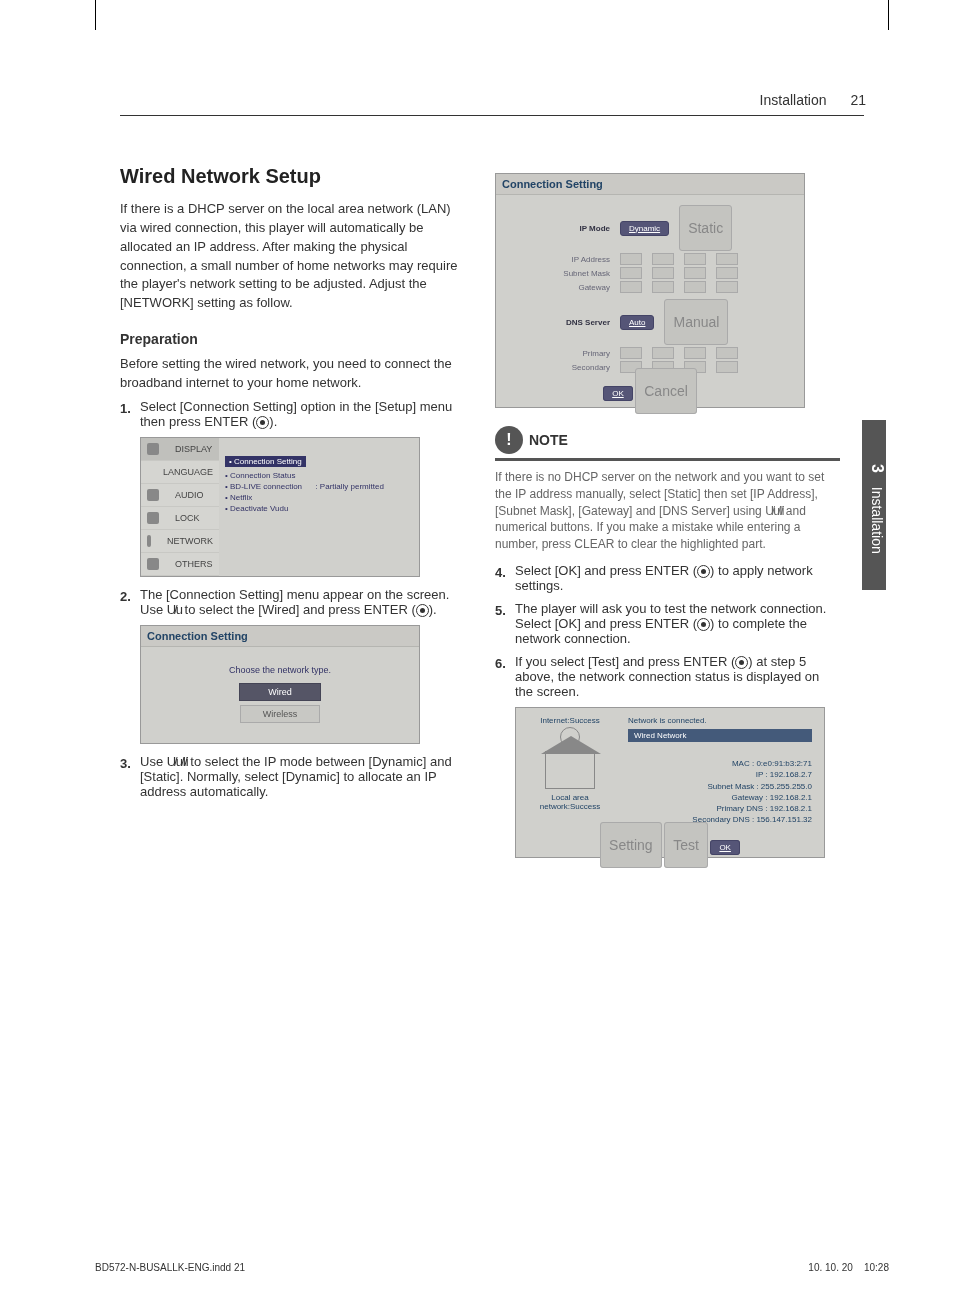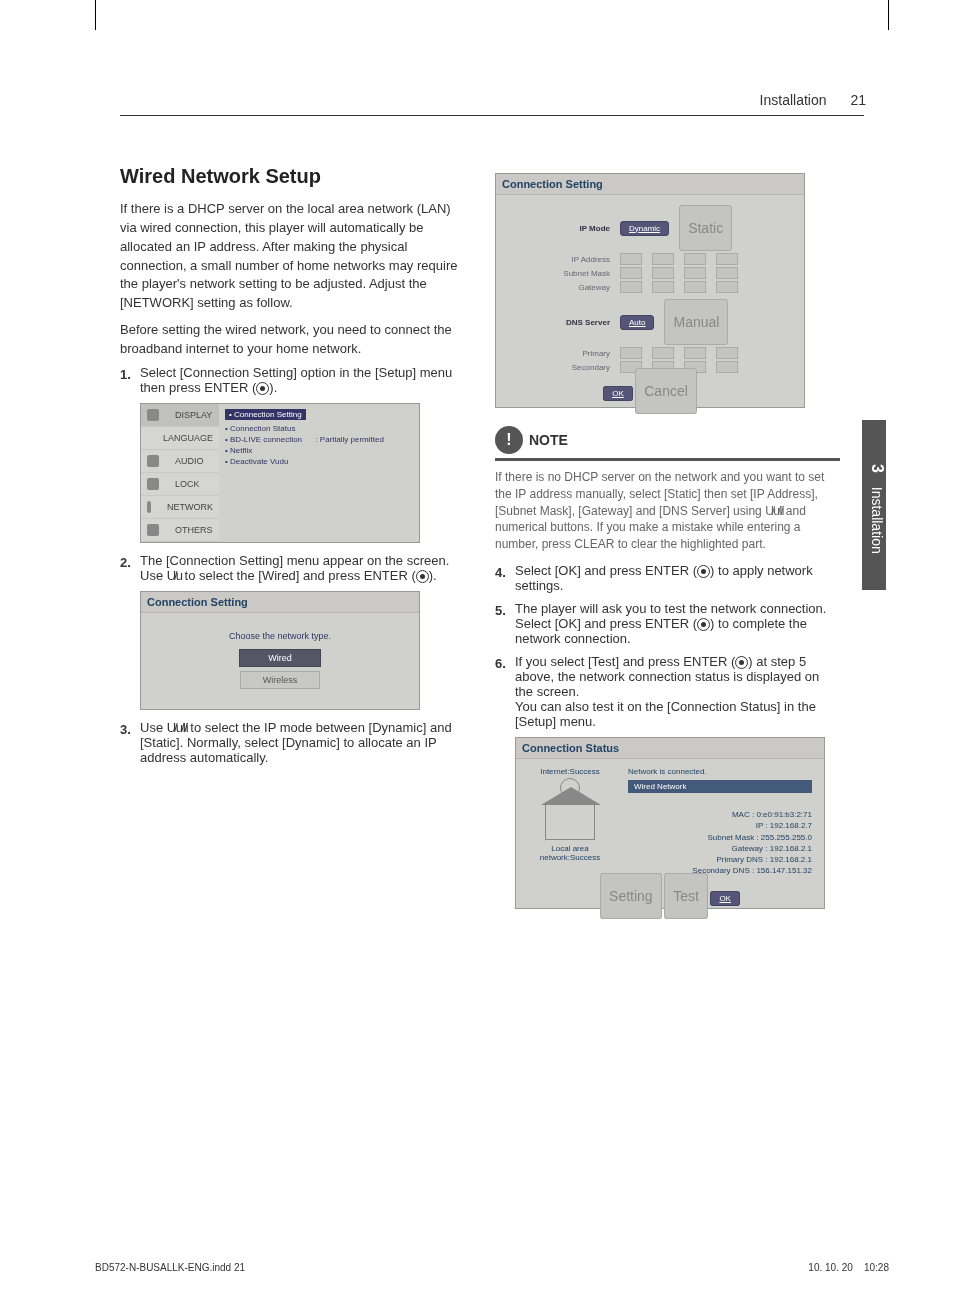--- a/index.html
+++ b/index.html
@@ -114,21 +114,21 @@
       font-weight: bold;
       color: #224466;
       font-size: 11px;
       border-bottom: 1px solid #b5b5b1;
     }
     .setup-menu { display:flex; }
     .setup-left { width:78px; background:#d5d5d1; }
     .setup-left-item { padding:5px 6px; display:flex; align-items:center; gap:16px; border-bottom:1px solid #c8c8c4; font-size:9px;}
     .setup-left-item.sel { background:#c0c0bc; }
     .mini-icon{width:12px;height:12px;background:#888;border-radius:2px;display:inline-block;}
-    .setup-right{flex:1; padding:3px 6px; font-size:8px; color:#336;}
+    .setup-right{flex:1; padding:16px 6px; font-size:8px; color:#336;}
     .setup-right .hl{background:#336; color:#fff; padding:1px 4px; display:inline-block; margin-bottom:2px;}
     .setup-right div{margin:2px 0;}
     .conn-body{padding:8px;}
     .conn-center{text-align:center;padding:18px 0;}
     .conn-btn-dark{background:#556;color:#fff;padding:3px 28px;border:1px solid #445;display:inline-block;font-size:9px;margin:2px;}
     .conn-btn{background:#c8c8c4;color:#555;padding:3px 22px;border:1px solid #aaa;display:inline-block;font-size:9px;margin:2px;}
     .ip-grid{margin-left:48px;}
     .ip-row{display:flex;align-items:center;margin:2px 0;gap:10px;}
     .ip-label{width:58px;text-align:right;color:#667;font-size:8px;}
     .ip-pill{background:#557;color:#fff;padding:2px 8px;border-radius:3px;font-size:8px;border:1px solid #446;text-decoration:underline;}
@@ -173,20 +173,21 @@
 
 <div class="side-tab">
   <span class="chnum">3</span>
   <span>Installation</span>
 </div>
 
 <div class="page">
   <div class="col-left">
     <h1>Wired Network Setup</h1>
     <p>If there is a DHCP server on the local area network (LAN) via wired connection, this player will automatically be allocated an IP address. After making the physical connection, a small number of home networks may require the player's network setting to be adjusted. Adjust the [NETWORK] setting as follow.</p>
+    <h2>Preparation</h2>
     <p>Before setting the wired network, you need to connect the broadband internet to your home network.</p>
 
     <ol>
       <li>
         <span class="step-num">1.</span>
         <span class="step-body">
           <span>Select [Connection Setting] option in the [Setup] menu then press ENTER (</span><span class="enter-icon"></span><span>).</span>
         </span>
         <div class="gray-screen setup-menu">
           <div class="setup-left">
@@ -327,25 +328,23 @@
       <li>
         <span class="step-num">5.</span>
         <span class="step-body">
           <span>The player will ask you to test the network connection. Select [OK] and press ENTER (</span><span class="enter-icon"></span><span>) to complete the network connection.</span>
         </span>
       </li>
       <li>
         <span class="step-num">6.</span>
         <span class="step-body">
           <span>If you select [Test] and press ENTER (</span><span class="enter-icon"></span><span>) at step 5 above, the network connection status is displayed on the screen.</span><br>
-          <span>You can also test it on the [Connection Status] in the [Setup] menu.</span>
         </span>
 
         <div class="gray-screen" style="width:310px">
-          <div class="gs-title">Connection Status</div>
           <div class="status-body">
             <div class="status-left">
               <div style="color:#224466">Internet:Success</div>
               <div class="globe"></div>
               <div class="house"></div>
               <div style="color:#224466">Local area network:Success</div>
             </div>
             <div class="status-right">
               <div>Network is connected.</div>
               <div class="bar">Wired Network</div>

